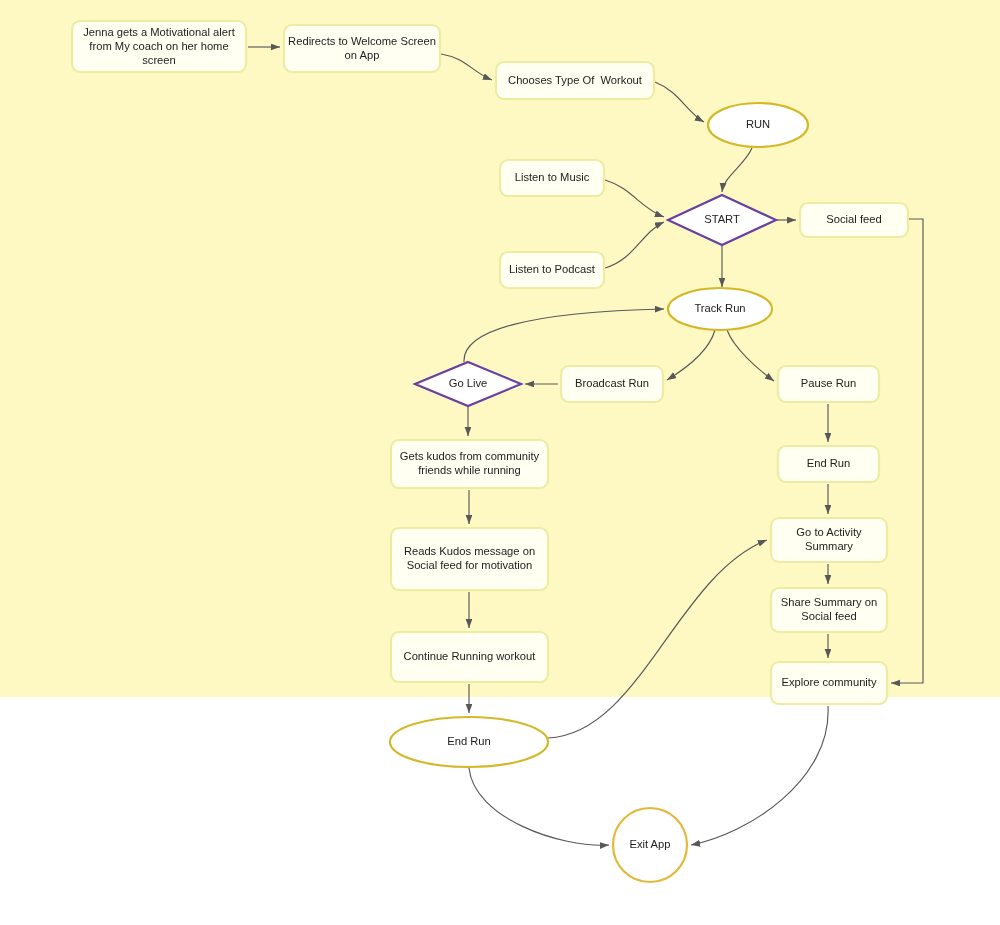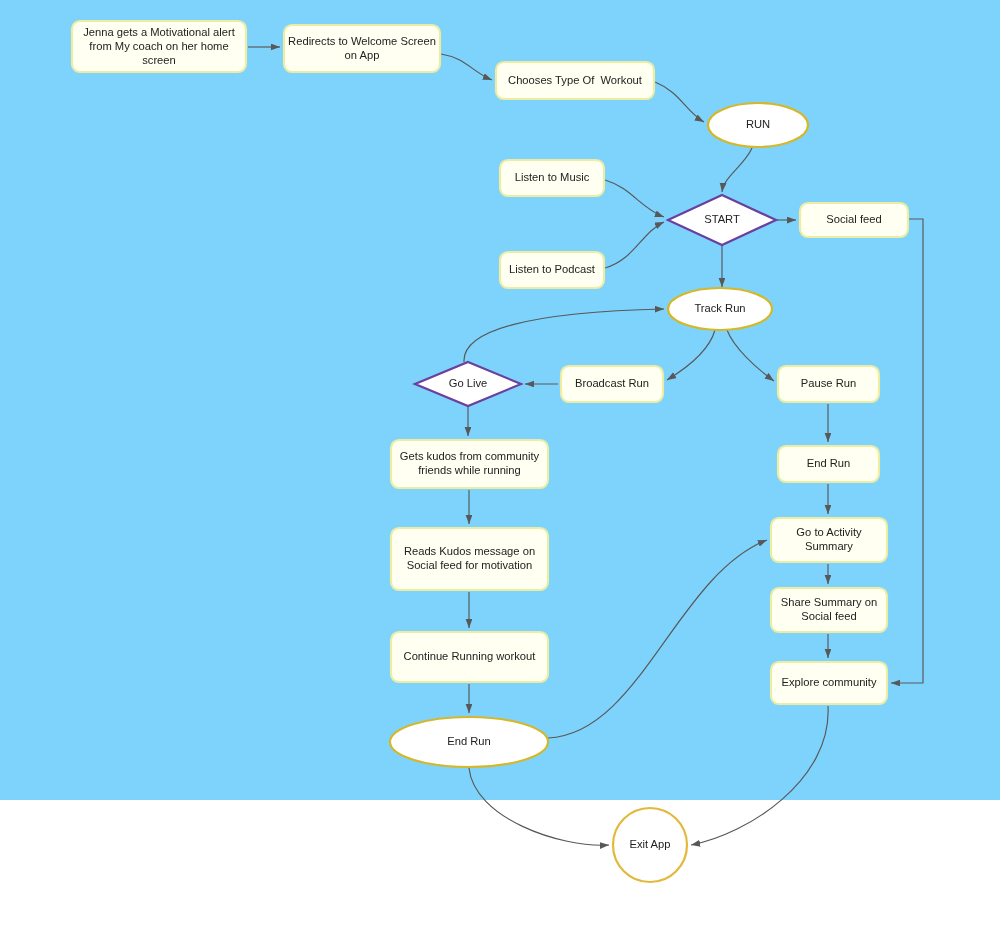--- a/index.html
+++ b/index.html
@@ -10,22 +10,22 @@
   }
   body {
     width: 1000px;
     height: 925px;
     font-family: "Liberation Sans", sans-serif;
     overflow: hidden;
   }
   #flow-root {
     position: relative;
     width: 1000px;
-    height: 800px;
-    background: #7dd3fc;
+    height: 697px;
+    background: #fef9c3;
   }
   svg#flow-svg {
     position: absolute;
     top: 0;
     left: 0;
     width: 1000px;
     height: 925px;
     display: block;
   }
   .node-shape-rect {

